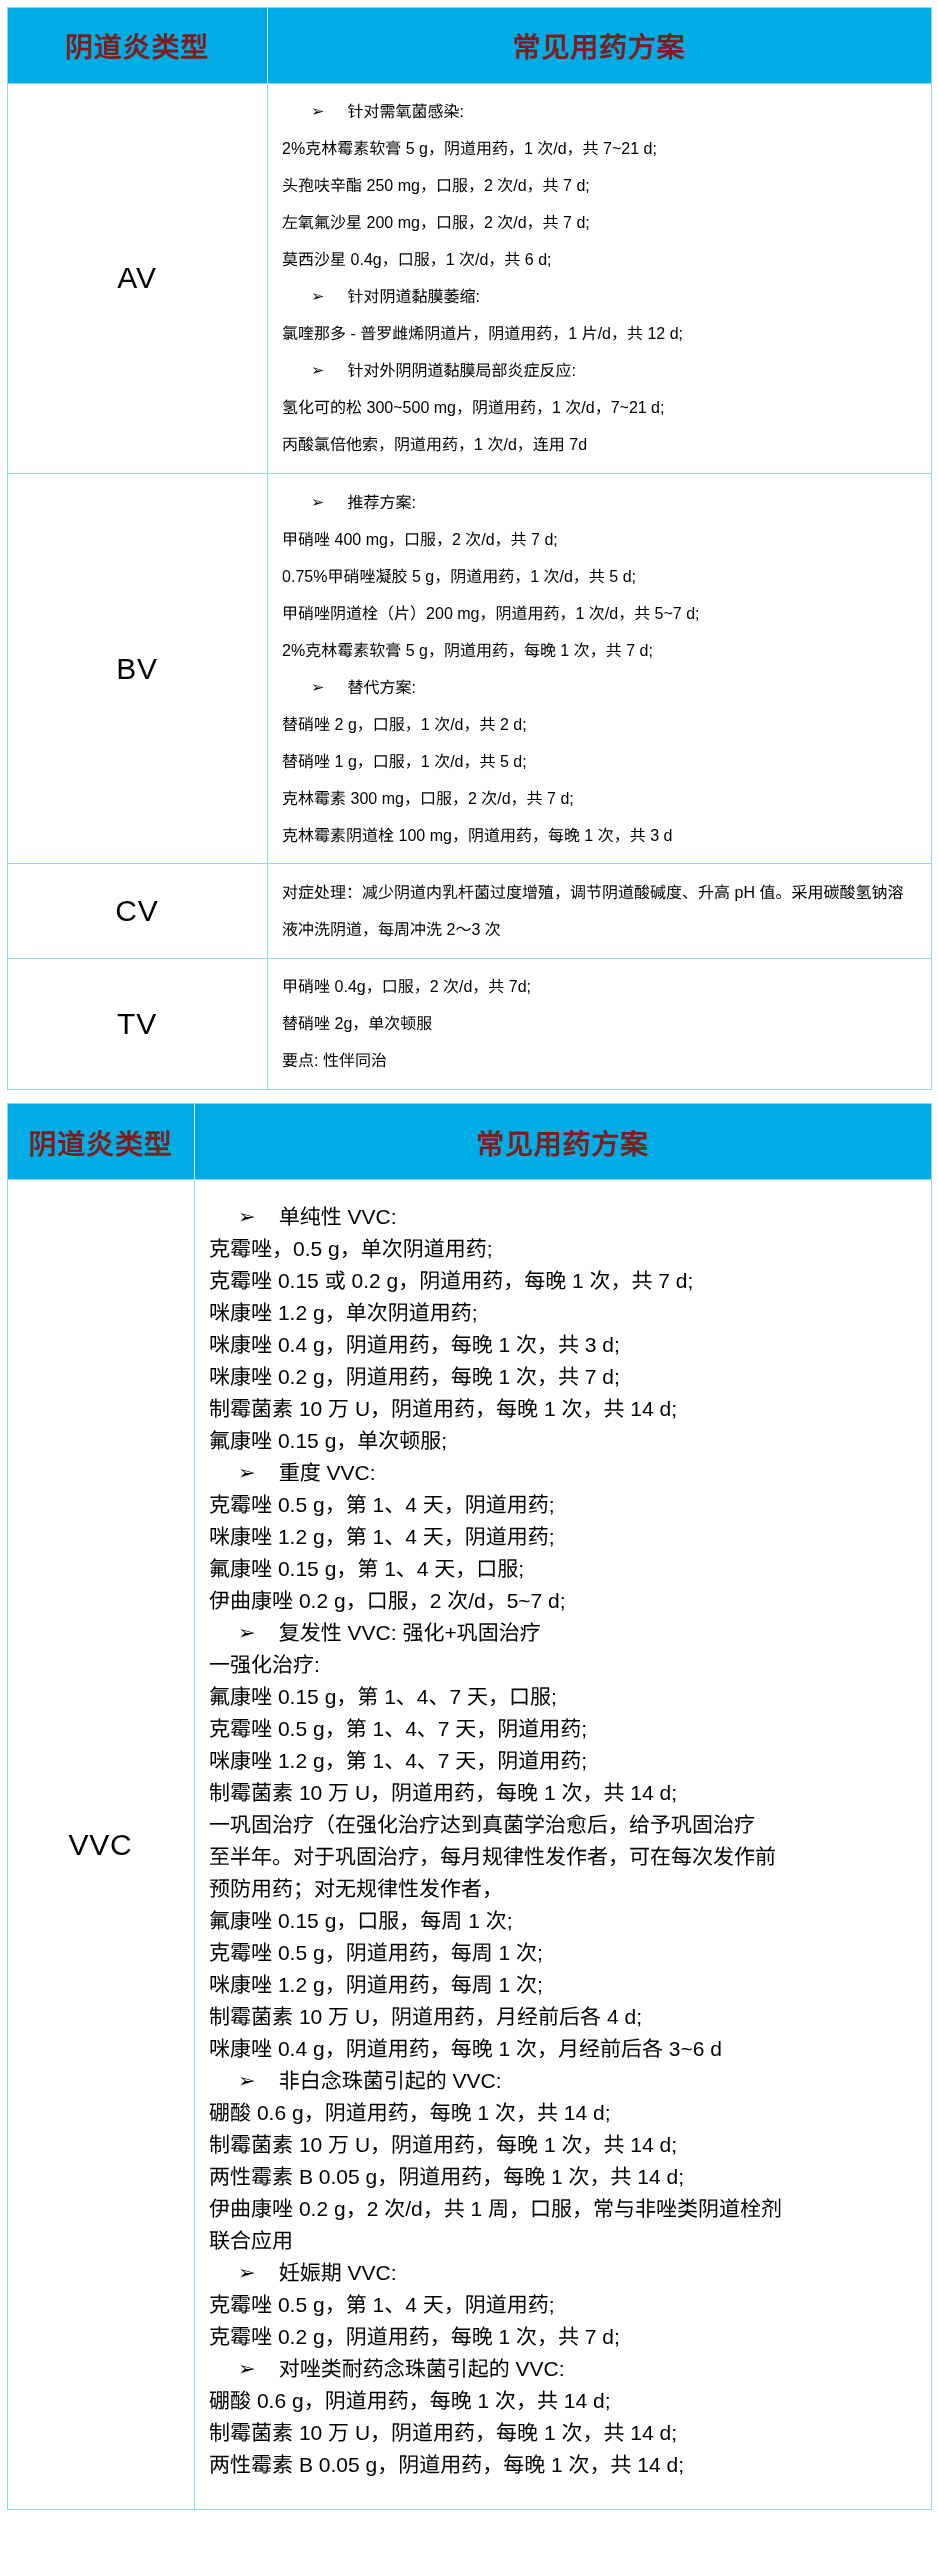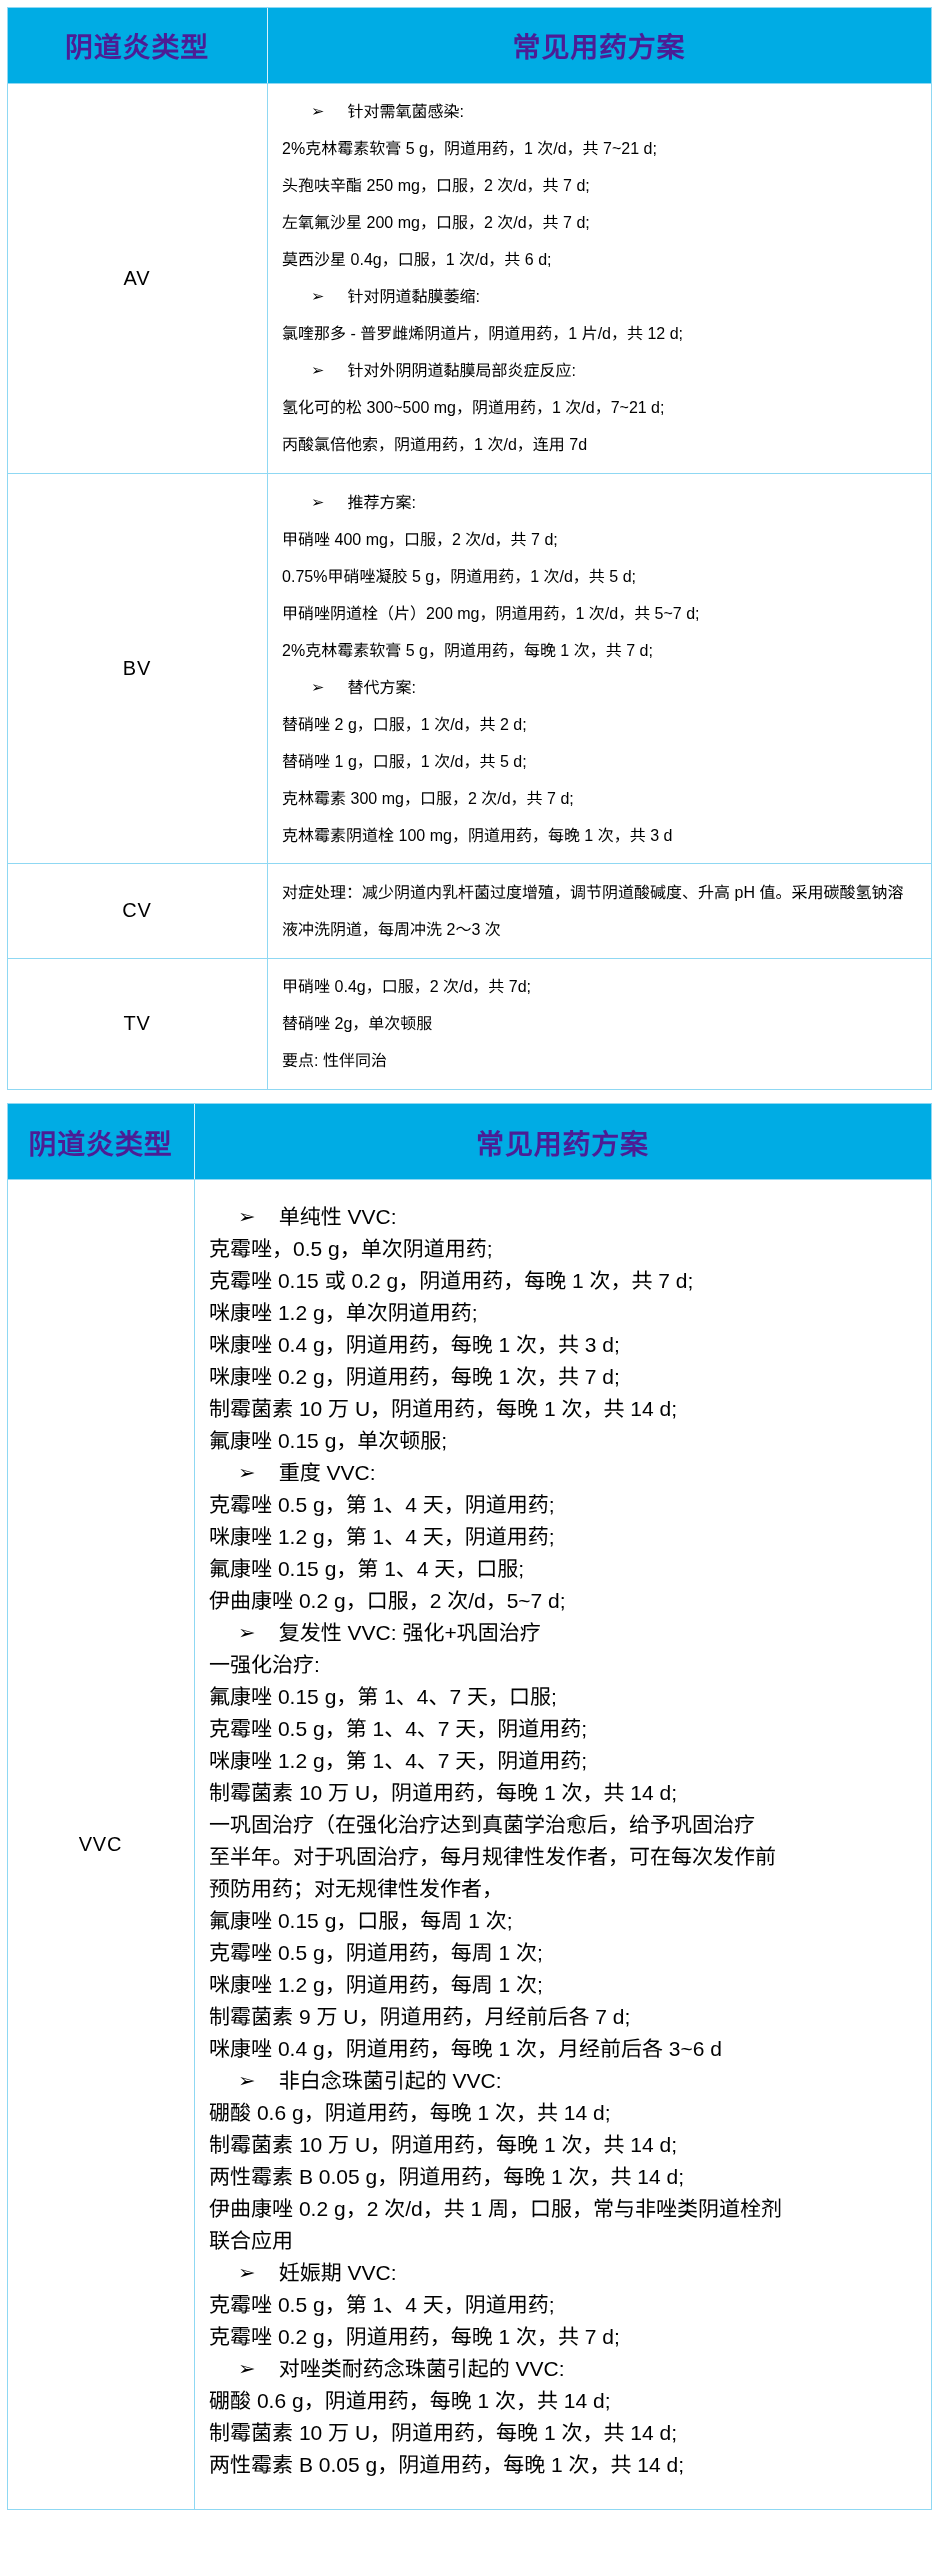--- a/index.html
+++ b/index.html
@@ -6,30 +6,30 @@
     --blue:#00ACE4;
     --border:#8FD8F3;
     --text:#000;
   }
   html,body{margin:0;padding:0;background:#fff;}
   body{font-family:"Liberation Sans","DejaVu Sans",sans-serif;color:var(--text);}
   .page{width:938px;box-sizing:border-box;padding:6.5px 6.5px 0 6.5px;background:#fff;}
   .med-table{border:1.6px solid var(--border);background:#fff;}
   .med-table + .med-table{margin-top:13px;}
   
-  .thead{display:flex;background:var(--blue);color:#4c1d95;font-weight:bold;}
+  .thead{display:flex;background:var(--blue);color:#7f1d1d;font-weight:bold;}
   .th{display:flex;align-items:center;justify-content:center;
       font-size:28px;letter-spacing:0.8px;min-height:75px;box-sizing:border-box;}
   .th.type{border-right:1.6px solid #d8f2fb;}
   .th.plan{flex:1;font-family:Liberation Serif, serif;}
   
   .tr{display:flex;border-top:1.6px solid var(--border);background:#fff;}
   .td{box-sizing:border-box;}
   .td.type{display:flex;align-items:center;justify-content:center;
-           font-size:20px;letter-spacing:0.8px;border-right:1.6px solid var(--border);}
+           font-size:30px;letter-spacing:0.8px;border-right:1.6px solid var(--border);}
   .td.plan{flex:1;padding:9.7px 14.6px;}
   
   .t1 .th.type,.t1 .td.type{width:260px;min-width:260px;}
   .t2 .th.type,.t2 .td.type{width:187px;min-width:187px;}
   
   .t1 .line{font-size:16px;line-height:37px;}
   .t2 .line{font-size:21px;line-height:32px;}
   .t2 .td.plan{padding:21px 14.6px 28px 14.6px;}
   .line{white-space:normal;word-break:break-word;}
   .line.bullet{padding-left:29px;}
@@ -120,21 +120,21 @@
             <div class="line">氟康唑 0.15 g，第 1、4、7 天，口服;</div>
             <div class="line">克霉唑 0.5 g，第 1、4、7 天，阴道用药;</div>
             <div class="line">咪康唑 1.2 g，第 1、4、7 天，阴道用药;</div>
             <div class="line">制霉菌素 10 万 U，阴道用药，每晚 1 次，共 14 d;</div>
             <div class="line">一巩固治疗（在强化治疗达到真菌学治愈后，给予巩固治疗</div>
             <div class="line">至半年。对于巩固治疗，每月规律性发作者，可在每次发作前</div>
             <div class="line">预防用药；对无规律性发作者，</div>
             <div class="line">氟康唑 0.15 g，口服，每周 1 次;</div>
             <div class="line">克霉唑 0.5 g，阴道用药，每周 1 次;</div>
             <div class="line">咪康唑 1.2 g，阴道用药，每周 1 次;</div>
-            <div class="line">制霉菌素 9 万 U，阴道用药，月经前后各 7 d;</div>
+            <div class="line">制霉菌素 10 万 U，阴道用药，月经前后各 4 d;</div>
             <div class="line">咪康唑 0.4 g，阴道用药，每晚 1 次，月经前后各 3~6 d</div>
             <div class="line bullet"><span class="arrow">➢</span>非白念珠菌引起的 VVC:</div>
             <div class="line">硼酸 0.6 g，阴道用药，每晚 1 次，共 14 d;</div>
             <div class="line">制霉菌素 10 万 U，阴道用药，每晚 1 次，共 14 d;</div>
             <div class="line">两性霉素 B 0.05 g，阴道用药，每晚 1 次，共 14 d;</div>
             <div class="line">伊曲康唑 0.2 g，2 次/d，共 1 周，口服，常与非唑类阴道栓剂</div>
             <div class="line">联合应用</div>
             <div class="line bullet"><span class="arrow">➢</span>妊娠期 VVC:</div>
             <div class="line">克霉唑 0.5 g，第 1、4 天，阴道用药;</div>
             <div class="line">克霉唑 0.2 g，阴道用药，每晚 1 次，共 7 d;</div>

